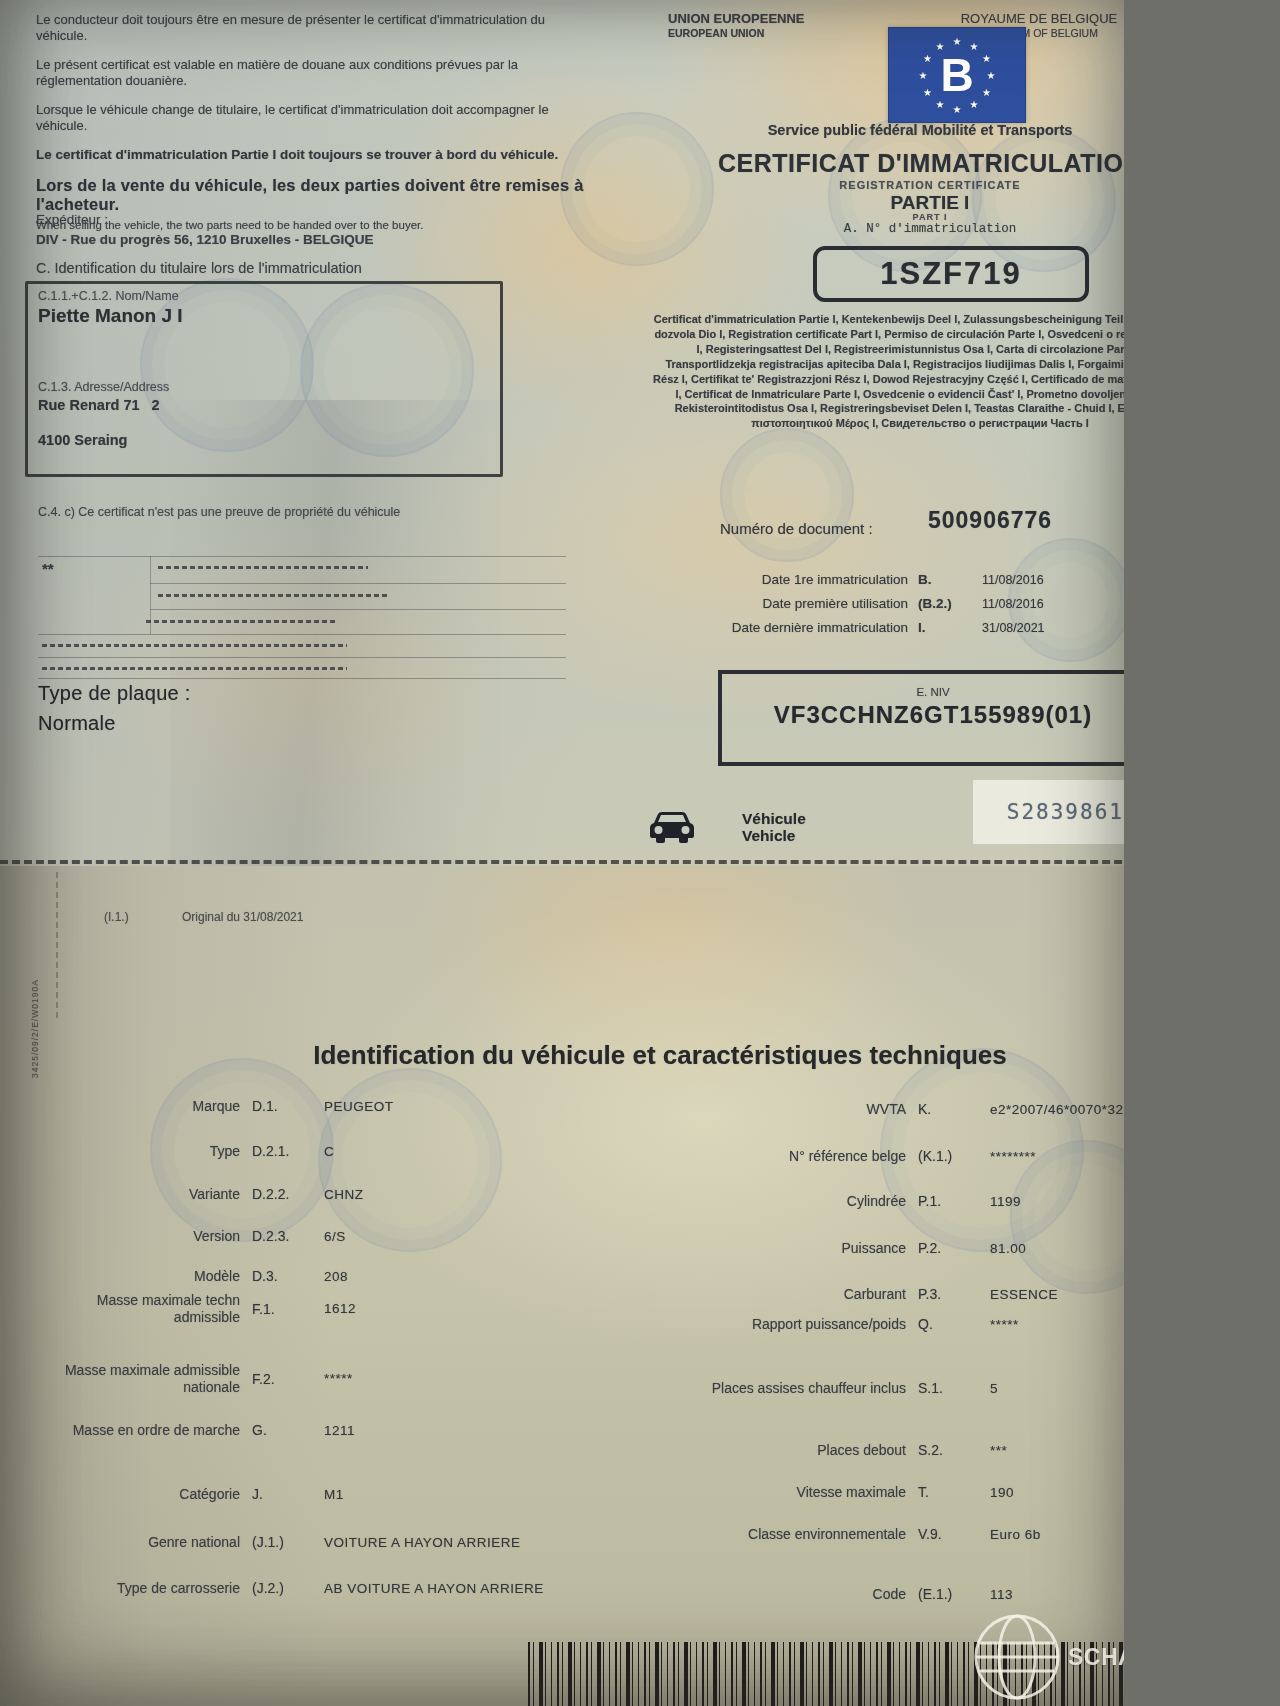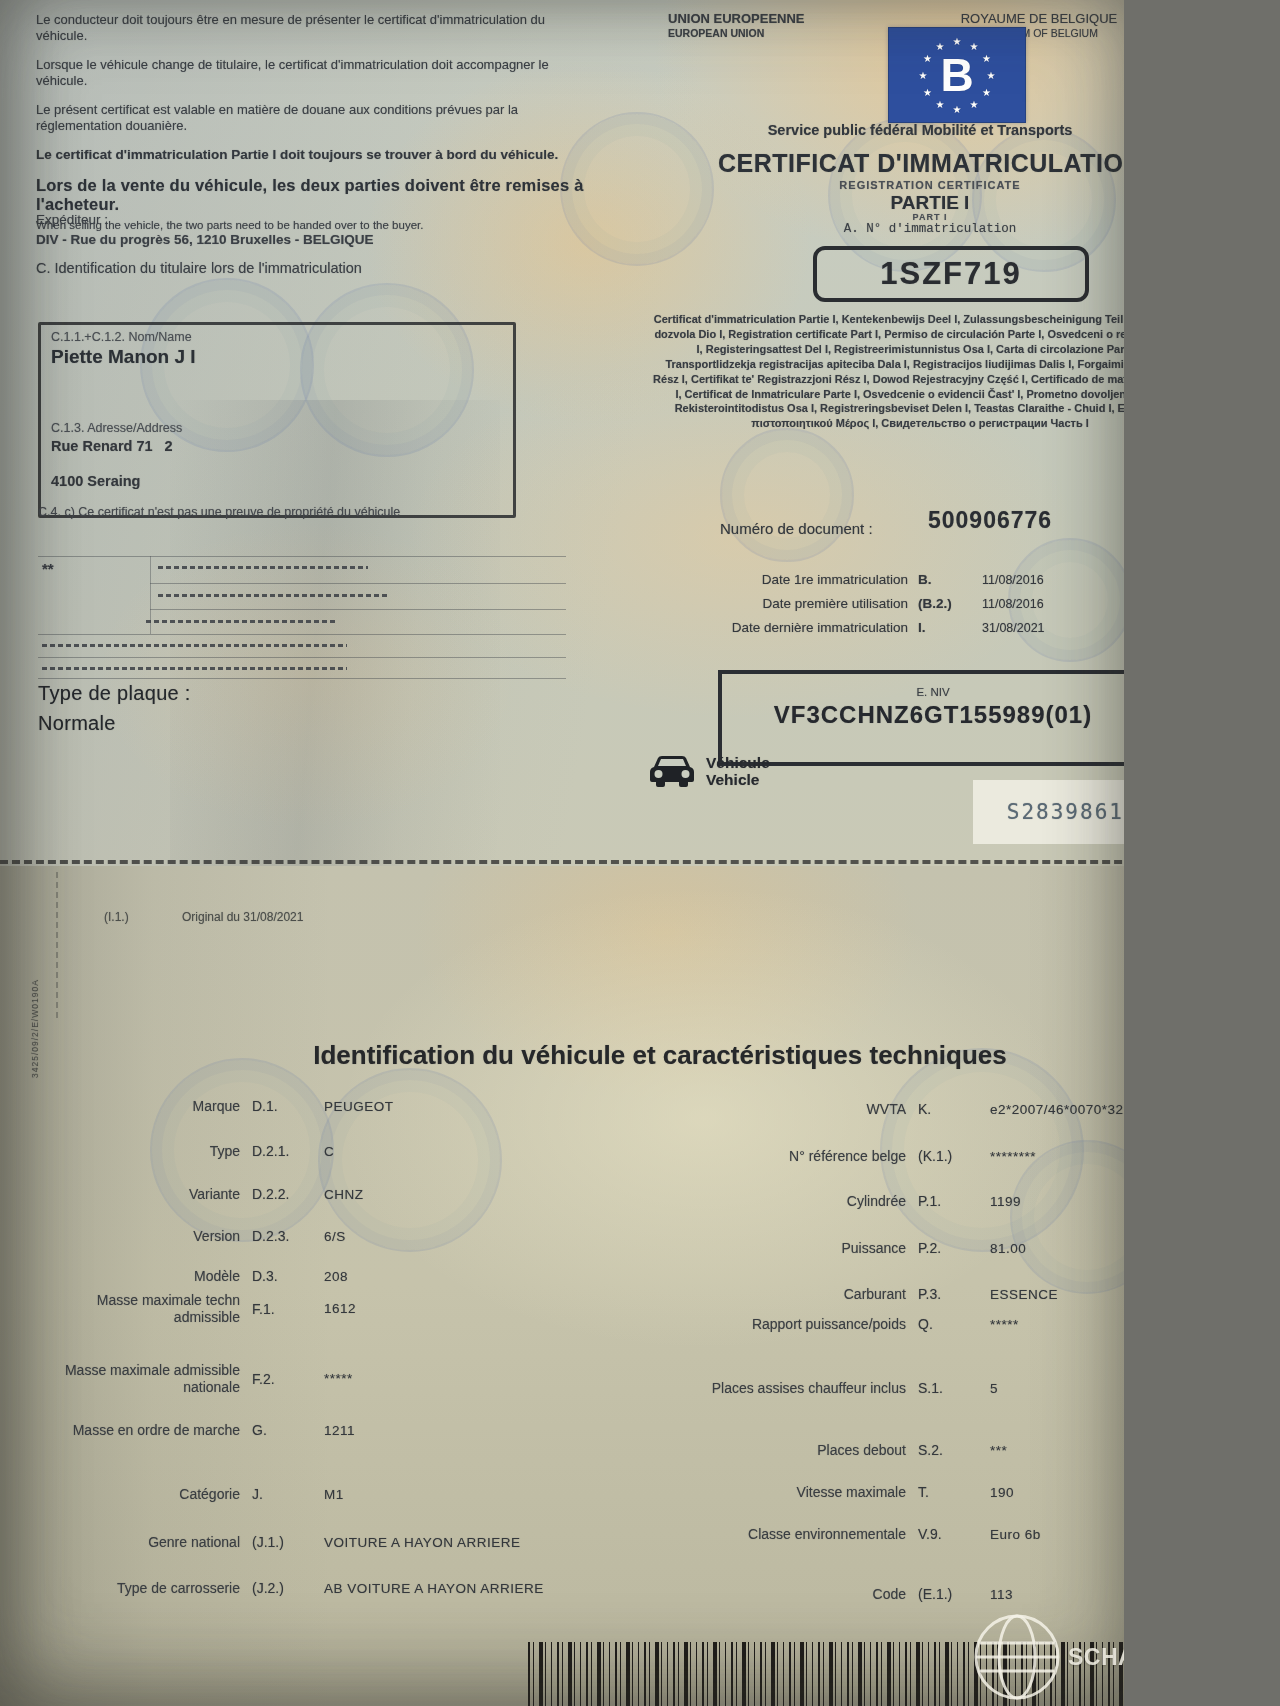--- a/index.html
+++ b/index.html
@@ -30,22 +30,22 @@
      box-shadow:inset 0 0 0 10px rgba(85,115,165,0.055), inset 0 0 0 22px rgba(85,115,165,0.04);}
   
   .notices{position:absolute;left:36px;top:12px;width:560px;font-size:13px;line-height:16px;color:#3b4046;}
   .notices p{margin:0 0 13px 0;}
   .b14{font-weight:bold;font-size:13.5px;color:#33383e;}
   .b16{font-weight:bold;font-size:16.5px;line-height:19px;letter-spacing:0.2px;color:#2e3339;margin-bottom:3px !important;}
   .small-en{font-size:11.5px;margin-top:0 !important;}
   .sender{position:absolute;left:36px;top:212px;font-size:13.5px;color:#3b4046;}
   .sender .v{font-weight:bold;margin-top:5px;}
   .c-head{position:absolute;left:36px;top:260px;font-size:14.5px;color:#3b4046;}
-  .holder-box{position:absolute;left:38px;top:281px;width:478px;height:196px;
-    border:3px solid rgba(40,42,45,0.85);border-radius:2px;padding:5px 10px;box-sizing:border-box;margin-top:41px;}
+  .holder-box{position:absolute;left:25px;top:281px;width:478px;height:196px;
+    border:3px solid rgba(40,42,45,0.85);border-radius:2px;padding:5px 10px;box-sizing:border-box;}
   .fld-label{font-size:12.5px;color:#4a4f54;}
   .holder-name{font-size:19px;font-weight:bold;color:#2c3136;margin-top:2px;}
   .addr-label{margin-top:53px;}
   .addr1{font-size:14.5px;font-weight:bold;margin-top:3px;white-space:pre-wrap;}
   .addr2{font-size:14.5px;font-weight:bold;margin-top:19px;}
   .c4{position:absolute;left:38px;top:505px;font-size:12.5px;color:#44484d;}
   .redacted{position:absolute;left:38px;top:556px;width:528px;height:122px;}
   .hl{position:absolute;height:0;border-top:1px solid rgba(70,75,80,0.45);}
   .vl{position:absolute;width:0;border-left:1px solid rgba(70,75,80,0.40);}
   .scribble{position:absolute;height:3px;background:repeating-linear-gradient(90deg,rgba(58,62,68,0.85) 0 5px,rgba(0,0,0,0) 5px 8px);}
@@ -67,21 +67,21 @@
   .multilang{position:absolute;left:653px;top:312px;width:534px;text-align:center;font-size:11px;font-weight:600;line-height:14.9px;color:#383d43;}
   .docnum-label{position:absolute;left:720px;top:520px;font-size:15px;color:#33383d;}
   .docnum{position:absolute;left:928px;top:507px;font-size:23px;font-weight:bold;letter-spacing:1px;color:#2b2e33;}
   .drow{position:absolute;display:flex;align-items:baseline;}
   .dl{width:268px;text-align:right;font-size:13.5px;}
   .dc{width:56px;padding-left:10px;font-size:13.5px;font-weight:bold;}
   .dv{padding-left:8px;font-size:12.5px;}
   .niv-box{position:absolute;left:718px;top:670px;width:430px;height:96px;border:4px solid #2b2e33;text-align:center;box-sizing:border-box;}
   .niv-label{font-size:11.5px;margin-top:12px;color:#3b4046;}
   .niv-val{font-size:24px;font-weight:bold;letter-spacing:1px;color:#26292e;margin-top:3px;}
-  .vehicle-row{position:absolute;left:648px;top:752px;display:flex;align-items:center;}
+  .vehicle-row{position:absolute;left:648px;top:808px;display:flex;align-items:center;gap:36px;}
   .veh-labels{margin-left:10px;font-weight:bold;font-size:15.5px;line-height:17px;color:#26292e;}
   .serial-strip{position:absolute;left:973px;top:780px;width:214px;height:64px;background:rgba(243,241,231,0.82);
      display:flex;align-items:center;justify-content:center;
      font-family:"DejaVu Sans Mono",monospace;font-size:21px;letter-spacing:2px;color:#5a6a76;}
   
   .edge-code{position:absolute;left:30px;top:878px;height:200px;writing-mode:vertical-rl;transform:rotate(180deg);
      font-size:8.5px;letter-spacing:1px;color:rgba(60,63,60,0.7);}
   .edge-dash{position:absolute;left:56px;top:872px;height:146px;border-left:2px dashed rgba(70,72,68,0.4);}
   .ref-i11{position:absolute;left:104px;top:910px;font-size:12px;color:#4b4e4a;}
   .original{position:absolute;left:182px;top:910px;font-size:12px;color:#4b4e4a;}
@@ -116,22 +116,22 @@
   <div class="g" style="left:300px;top:283px;width:170px;height:170px;"></div>
   <div class="g" style="left:720px;top:428px;width:130px;height:130px;"></div>
   <div class="g" style="left:1008px;top:538px;width:120px;height:120px;"></div>
   <div class="g" style="left:150px;top:1058px;width:180px;height:180px;"></div>
   <div class="g" style="left:318px;top:1068px;width:180px;height:180px;"></div>
   <div class="g" style="left:880px;top:1048px;width:200px;height:200px;"></div>
   <div class="g" style="left:1010px;top:1140px;width:150px;height:150px;"></div>
 
   <div class="notices">
     <p>Le conducteur doit toujours être en mesure de présenter le certificat d'immatriculation du véhicule.</p>
+    <p>Le présent certificat est valable en matière de douane aux conditions prévues par la réglementation douanière.</p>
     <p>Lorsque le véhicule change de titulaire, le certificat d'immatriculation doit accompagner le véhicule.</p>
-    <p>Le présent certificat est valable en matière de douane aux conditions prévues par la réglementation douanière.</p>
     <p class="b14">Le certificat d'immatriculation Partie I doit toujours se trouver à bord du véhicule.</p>
     <p class="b16">Lors de la vente du véhicule, les deux parties doivent être remises à l'acheteur.</p>
     <p class="small-en">When selling the vehicle, the two parts need to be handed over to the buyer.</p>
   </div>
 
   <div class="sender">
     <div>Expéditeur :</div>
     <div class="v">DIV - Rue du progrès 56, 1210 Bruxelles - BELGIQUE</div>
   </div>
 

